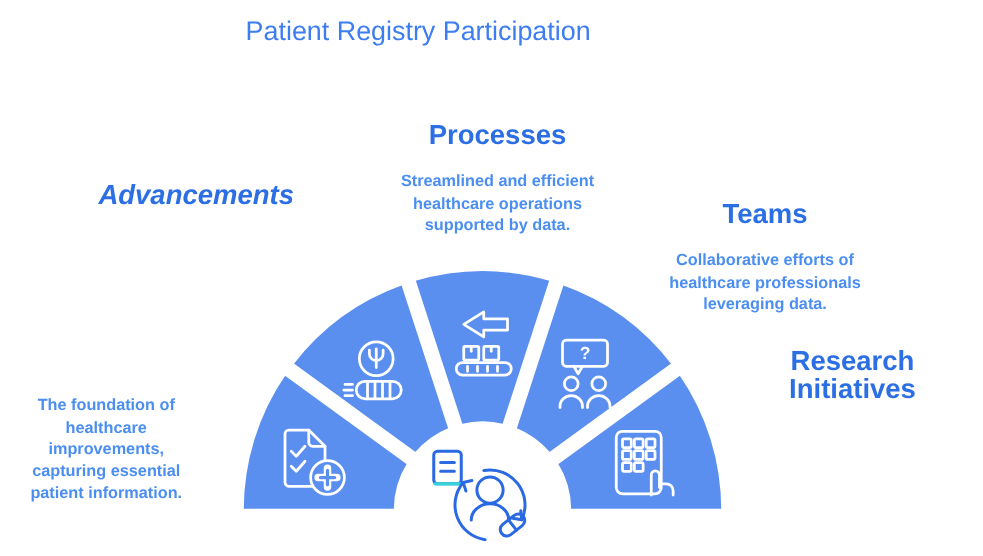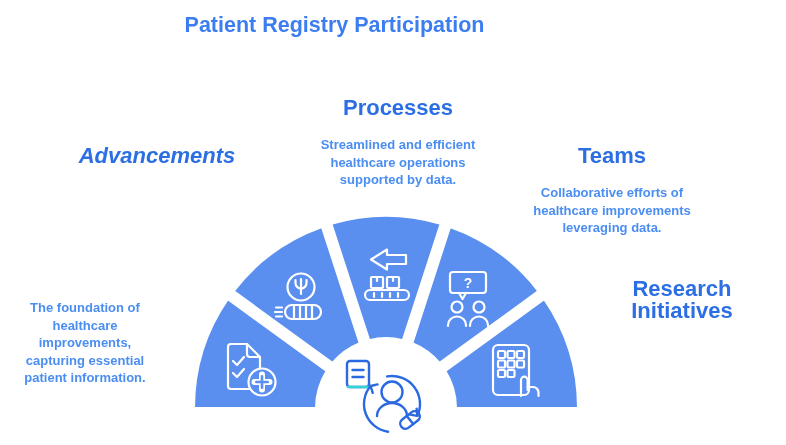--- a/index.html
+++ b/index.html
@@ -2,37 +2,37 @@
 <html style="--title-blue: #3d7df2; --heading-blue: #2c6fe4; --body-blue: #4b8ef2; --segment-blue: #5a8ff0; --icon-white: #ffffff; --center-blue: #2b69e2; --accent-cyan: #35d3d6;"><head>
 <meta charset="utf-8">
 <style>
   html,body{margin:0;padding:0;background:#fff;}
   .canvas{
     position:relative;width:786px;height:445px;background:#ffffff;
     font-family:"Liberation Sans",sans-serif;overflow:hidden;
   }
   .title{
     position:absolute;top:13px;left:0;width:669px;text-align:center;
-    font-size:21.5px;font-weight:bold;color:var(--title-blue);
+    font-size:21.5px;font-weight:normal;color:var(--title-blue);
   }
   .block{position:absolute;text-align:center;}
   .block h2{
     margin:0;font-size:22px;font-weight:bold;color:var(--heading-blue);
     line-height:22px;white-space:pre-line;
   }
   .block p{
-    margin:0;font-size:13px;font-weight:bold;color:var(--body-blue);
+    margin:16px;font-size:13px;font-weight:bold;color:var(--body-blue);
     line-height:17.5px;white-space:pre-line;
   }
   .block-processes{left:298px;top:97px;width:200px;}
   .block-processes h2{margin-bottom:17px;}
   .block-advancements{left:57px;top:145px;width:200px;}
   .block-advancements h2{margin-bottom:17px;font-style:italic;}
   .block-teams{left:512px;top:145px;width:200px;}
-  .block-teams h2{margin-bottom:17px;}
+  .block-teams h2{margin-bottom:17px;margin-top:15px;}
   .block-clinical{left:0px;top:299px;width:170px;}
   .block-clinical h2{margin-bottom:20px;}
   .block-research{left:582px;top:278px;width:200px;}
   .block-research h2{margin-bottom:8px;}
   svg.fan{position:absolute;left:0;top:0;}
   .wedge{fill:var(--segment-blue);stroke:#ffffff;stroke-width:2;}
   .icon{fill:none;stroke:var(--icon-white);stroke-width:2.2;stroke-linecap:round;stroke-linejoin:round;}
   .icon-fill{fill:var(--segment-blue);stroke:var(--icon-white);stroke-width:2.2;}
   .plus-base{stroke:var(--icon-white);stroke-width:6;stroke-linecap:round;}
   .plus-cut{stroke:var(--segment-blue);stroke-width:2.6;stroke-linecap:round;}
@@ -54,21 +54,21 @@
   <div class="block block-processes">
     <h2>Processes</h2>
     <p>Streamlined and efficient
 healthcare operations
 supported by data.</p>
   </div>
 
   <div class="block block-teams">
     <h2>Teams</h2>
     <p>Collaborative efforts of
-healthcare improvements
+healthcare professionals
 leveraging data.</p>
   </div>
 
   <div class="block block-clinical">
     <p>The foundation of
 healthcare
 improvements,
 capturing essential
 patient information.</p>
   </div>

